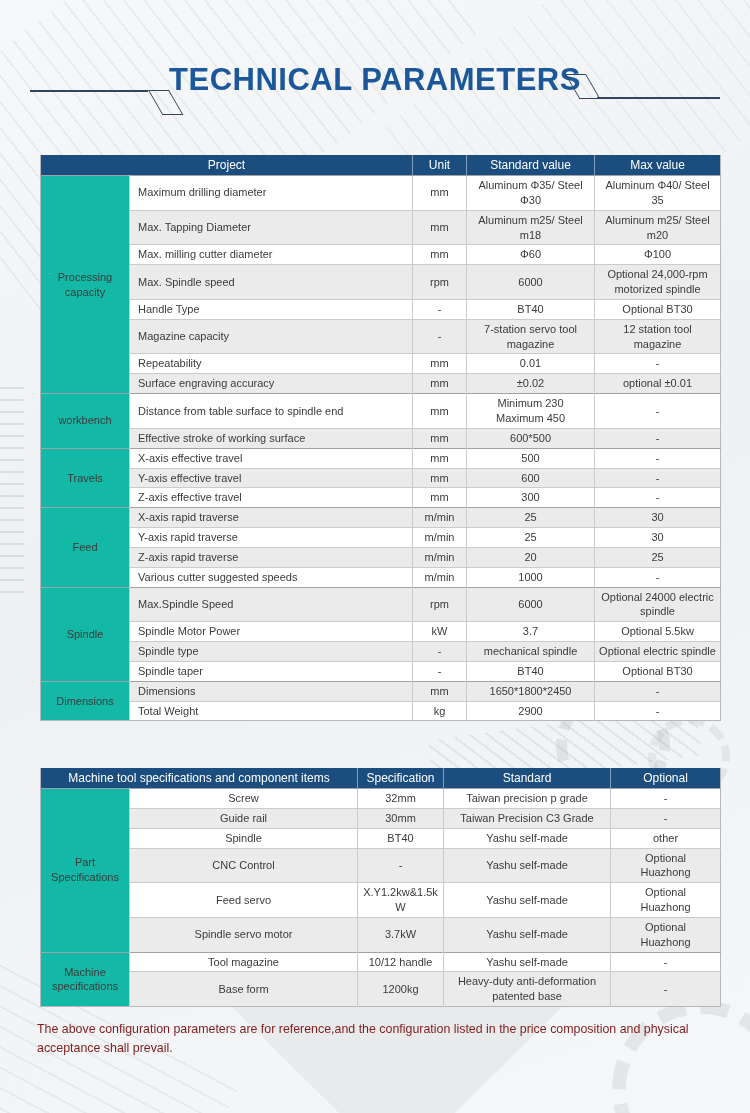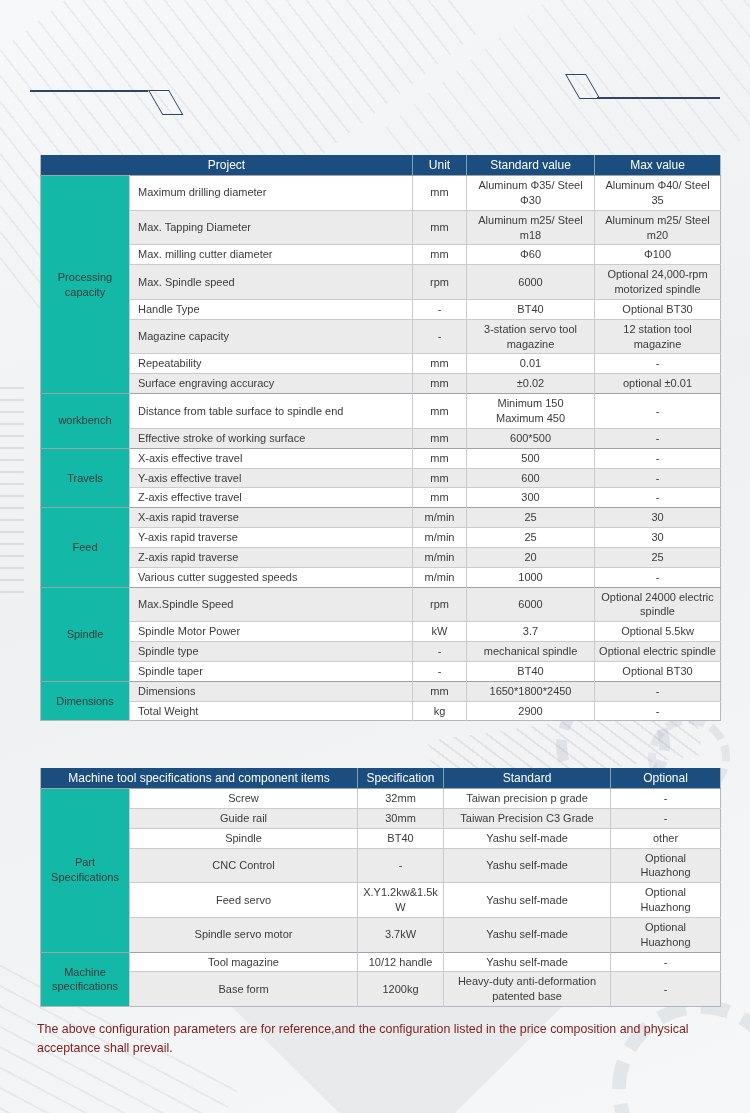--- a/index.html
+++ b/index.html
@@ -73,20 +73,21 @@
   <div class="gear gear1"></div>
   <div class="gear gear2"></div>
   <div class="gear gear3"></div>
   <div class="sketch-bl"></div>
   <div class="tri-bottom"></div>
 </div>
 
 <header class="title-wrap">
   <div class="tline tline-left"></div>
   <div class="tskew tskew-left"></div>
+  <h1 class="title">TECHNICAL PARAMETERS</h1>
   <div class="tskew tskew-right"></div>
   <div class="tline tline-right"></div>
 </header>
 
 <div id="table1-container" class="tbl-wrap t1">
     <table class="spec">
       <colgroup>
         <col style="width: 89px;">
         <col style="width: 283px;">
         <col style="width: 54px;">
@@ -129,40 +130,40 @@
         </tr>
         <tr>
           <td class="cell-item">Handle Type</td>
           <td class="cell-unit">-</td>
           <td class="cell-standard">BT40</td>
           <td class="cell-max">Optional BT30</td>
         </tr>
         <tr class="alt">
           <td class="cell-item">Magazine capacity</td>
           <td class="cell-unit">-</td>
-          <td class="cell-standard">3-station servo tool magazine</td>
+          <td class="cell-standard">7-station servo tool magazine</td>
           <td class="cell-max">12 station tool magazine</td>
         </tr>
         <tr>
           <td class="cell-item">Repeatability</td>
           <td class="cell-unit">mm</td>
           <td class="cell-standard">0.01</td>
           <td class="cell-max">-</td>
         </tr>
         <tr class="alt">
           <td class="cell-item">Surface engraving accuracy</td>
           <td class="cell-unit">mm</td>
           <td class="cell-standard">±0.02</td>
           <td class="cell-max">optional ±0.01</td>
         </tr>
         <tr class="group-start">
           <td rowspan="2" class="group-cell">workbench</td>
           <td class="cell-item">Distance from table surface to spindle end</td>
           <td class="cell-unit">mm</td>
-          <td class="cell-standard">Minimum 150
+          <td class="cell-standard">Minimum 230
 Maximum 450</td>
           <td class="cell-max">-</td>
         </tr>
         <tr class="alt">
           <td class="cell-item">Effective stroke of working surface</td>
           <td class="cell-unit">mm</td>
           <td class="cell-standard">600*500</td>
           <td class="cell-max">-</td>
         </tr>
         <tr class="group-start">

